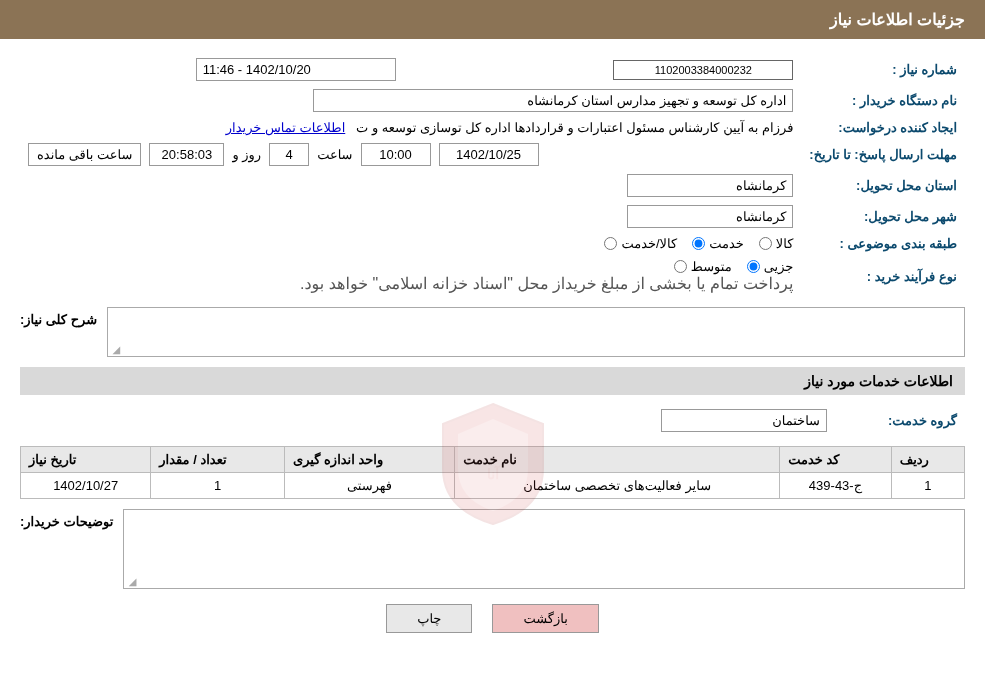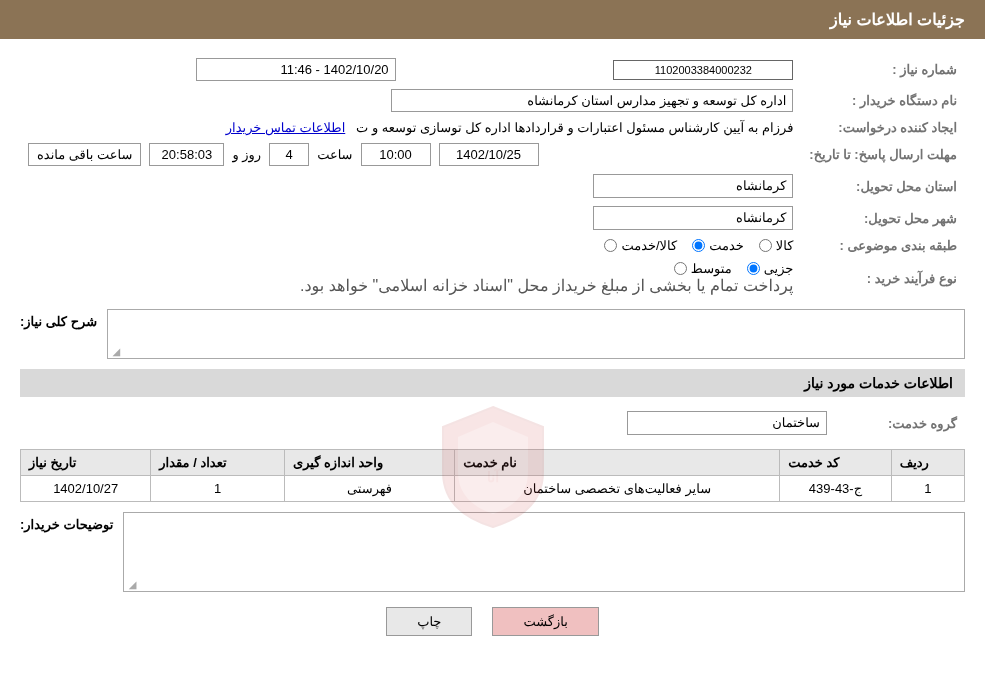--- a/index.html
+++ b/index.html
@@ -39,38 +39,37 @@
       border-collapse: collapse;
       margin-bottom: 10px;
     }
     .info-table td {
       padding: 4px 8px;
       vertical-align: middle;
     }
     .label-cell {
       text-align: right;
       white-space: nowrap;
-      color: #737373;
+      color: #0c4a6e;
       font-weight: bold;
       width: 130px;
     }
     .value-cell {
       text-align: right;
     }
     .input-box {
       border: 1px solid #999;
       background: #fff;
       padding: 3px 6px;
       min-height: 22px;
       display: inline-block;
       text-align: right;
     }
     .input-medium {
-      width: 200px;
-      font-family: Liberation Serif, serif;
+      width: 166px;
     }
     .number-box {
       border: 1px solid #666;
       background: #fff;
       padding: 3px 8px;
       font-size: 11px;
       display: inline-block;
       min-width: 180px;
       text-align: center;
     }
@@ -190,28 +189,28 @@
       <tbody>
           <tr>
         <td class="label-cell">شماره نیاز :</td>
         <td class="value-cell">
           <span class="number-box">1102003384000232</span>
         </td>
         <td style="text-align:right; padding-right:20px;">
           <span></span>
         </td>
         <td>
-          <span class="input-box" style="min-width:200px; text-align:right;">1402/10/20 - 11:46</span>
+          <span class="input-box" style="min-width:200px; text-align:left;">1402/10/20 - 11:46</span>
         </td>
       </tr>
 
       <tr>
         <td class="label-cell">نام دستگاه خریدار :</td>
         <td class="value-cell" colspan="3">
-          <span class="input-box" style="width:402px;">اداره کل توسعه  و تجهیز مدارس استان کرمانشاه</span>
+          <span class="input-box" style="width:480px;">اداره کل توسعه  و تجهیز مدارس استان کرمانشاه</span>
         </td>
       </tr>
 
       <tr>
         <td class="label-cell">ایجاد کننده درخواست:</td>
         <td class="value-cell" colspan="3">
           <span>فرزام به آیین کارشناس مسئول اعتبارات و قراردادها اداره کل توسازی  توسعه و ت</span>
           &nbsp;
           <span class="blue-link">اطلاعات تماس خریدار</span>
         </td>

